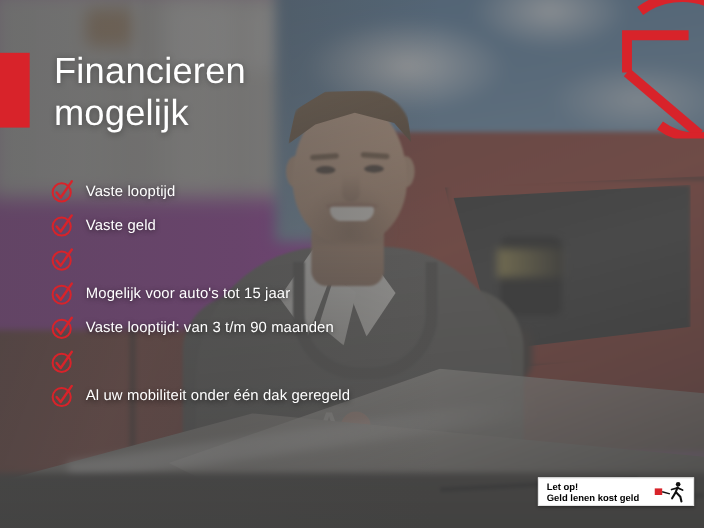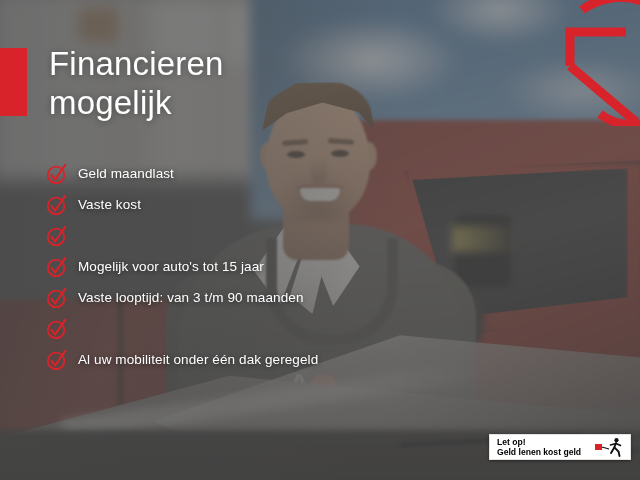--- a/index.html
+++ b/index.html
@@ -6,21 +6,21 @@
     margin: 0;
     padding: 0;
     background: #000;
   }
   #banner {
     position: relative;
     width: 640px;
     height: 480px;
     overflow: hidden;
     font-family: "Liberation Sans", sans-serif;
-    background: #404040;
+    background: #a21caf;
     user-select: none;
   }
 
   
   .photo { position: absolute; inset: 0; overflow: hidden; }
 
   
   .bg-room {
     position: absolute;
     left: -10px; top: -10px; width: 330px; height: 190px;
@@ -389,28 +389,28 @@
 
   <div class="title">Financieren
 mogelijk</div>
 
   <ul class="list">
     <li>
       <svg class="check" viewBox="0 0 24 24">
         <circle cx="11" cy="13" r="9" fill="none" stroke="#d8232a" stroke-width="2"></circle>
         <path d="M 6 13 L 10 18 L 21 2" fill="none" stroke="#d8232a" stroke-width="2.4" stroke-linecap="round" stroke-linejoin="round"></path>
       </svg>
-      <span class="li-text">Geld maandlast</span>
-    </li>
-    <li>
-      <svg class="check" viewBox="0 0 24 24">
-        <circle cx="11" cy="13" r="9" fill="none" stroke="#d8232a" stroke-width="2"></circle>
-        <path d="M 6 13 L 10 18 L 21 2" fill="none" stroke="#d8232a" stroke-width="2.4" stroke-linecap="round" stroke-linejoin="round"></path>
-      </svg>
-      <span class="li-text">Vaste kost</span>
+      <span class="li-text">Vaste looptijd</span>
+    </li>
+    <li>
+      <svg class="check" viewBox="0 0 24 24">
+        <circle cx="11" cy="13" r="9" fill="none" stroke="#d8232a" stroke-width="2"></circle>
+        <path d="M 6 13 L 10 18 L 21 2" fill="none" stroke="#d8232a" stroke-width="2.4" stroke-linecap="round" stroke-linejoin="round"></path>
+      </svg>
+      <span class="li-text">Vaste geld</span>
     </li>
     <li>
       <svg class="check" viewBox="0 0 24 24">
         <circle cx="11" cy="13" r="9" fill="none" stroke="#d8232a" stroke-width="2"></circle>
         <path d="M 6 13 L 10 18 L 21 2" fill="none" stroke="#d8232a" stroke-width="2.4" stroke-linecap="round" stroke-linejoin="round"></path>
       </svg>
     </li>
     <li>
       <svg class="check" viewBox="0 0 24 24">
         <circle cx="11" cy="13" r="9" fill="none" stroke="#d8232a" stroke-width="2"></circle>

